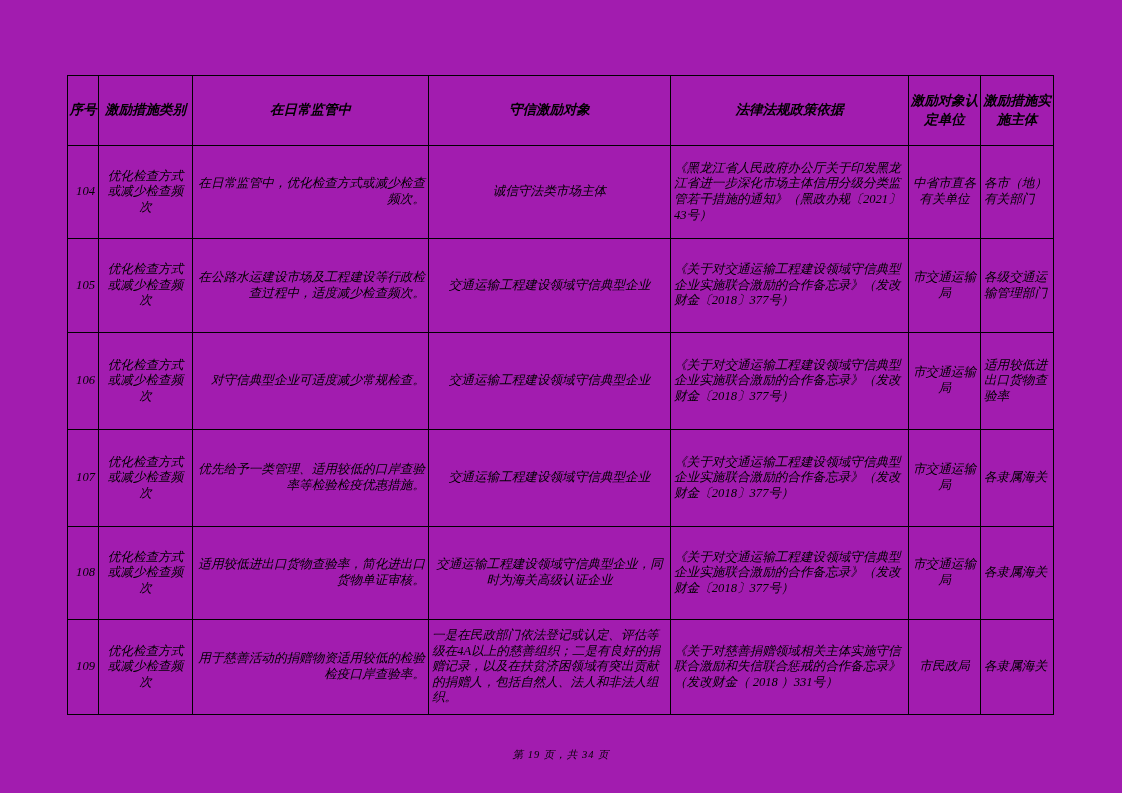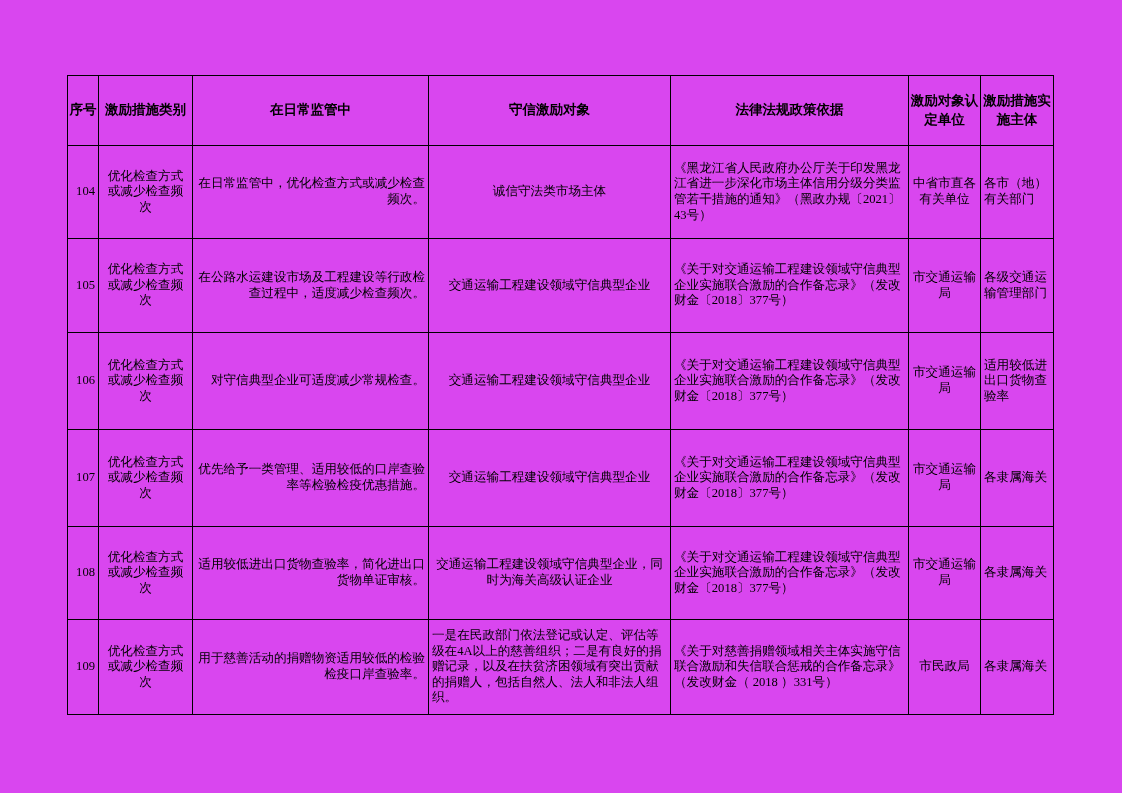--- a/index.html
+++ b/index.html
@@ -3,21 +3,21 @@
 <meta charset="utf-8">
 <style>
   * { margin: 0; padding: 0; box-sizing: border-box; }
   html, body { background: #ffffff; }
   body {
     width: 1122px; height: 793px;
     position: relative;
     font-family: "Liberation Serif", "DejaVu Serif", serif;
     color: #000000;
   }
-  .page { position: absolute; inset: 0; background: #d946ef; }
+  .page { position: absolute; inset: 0; background: #a21caf; font-style: italic; }
 
   table.tbl {
     position: absolute;
     left: 67px; top: 75px;
     width: 986px;
     border-collapse: collapse;
     table-layout: fixed;
   }
   .tbl th, .tbl td {
     border: 1px solid #000000;
@@ -141,14 +141,15 @@
         <td class="c-cat">优化检查方式或减少检查频次</td>
         <td class="c-content">用于慈善活动的捐赠物资适用较低的检验检疫口岸查验率。</td>
         <td class="c-target left">一是在民政部门依法登记或认定、评估等级在4A以上的慈善组织；二是有良好的捐赠记录，以及在扶贫济困领域有突出贡献的捐赠人，包括自然人、法人和非法人组织。</td>
         <td class="c-basis">《关于对慈善捐赠领域相关主体实施守信联合激励和失信联合惩戒的合作备忘录》（发改财金（ 2018 ）331号）</td>
         <td class="c-auth">市民政局</td>
         <td class="c-impl">各隶属海关</td>
       </tr>
     </tbody>
   </table>
 
+  <div class="footer">第 19 页，共 34 页</div>
 
 </div>
 
 </body></html>

